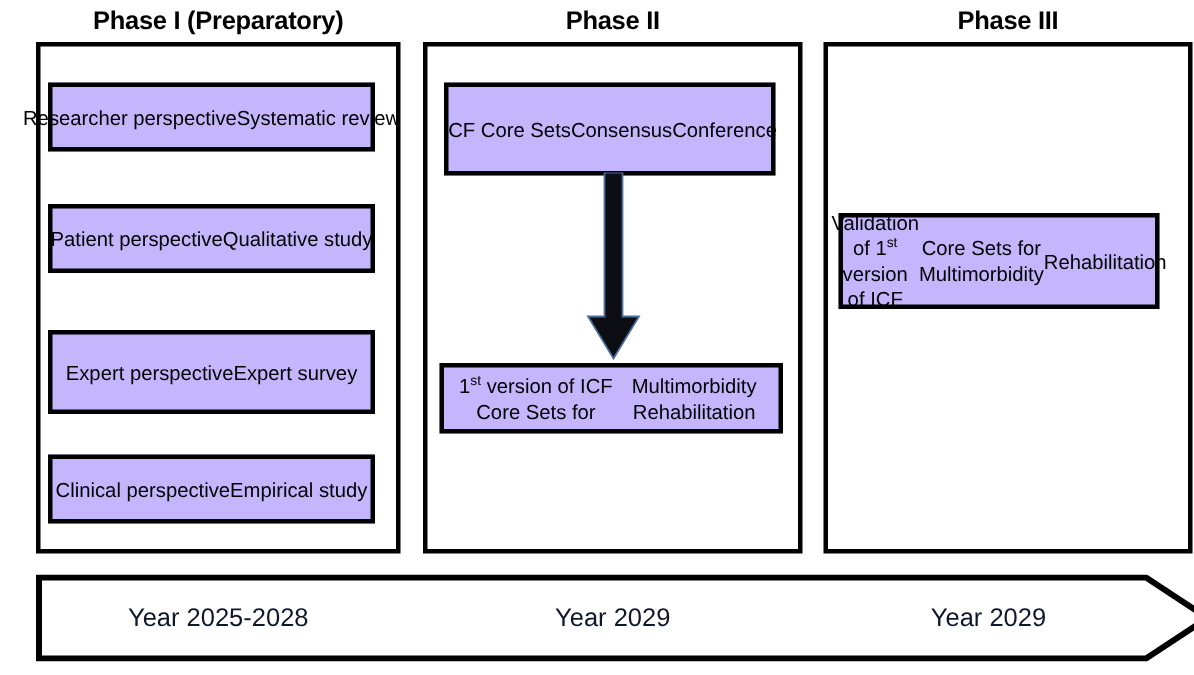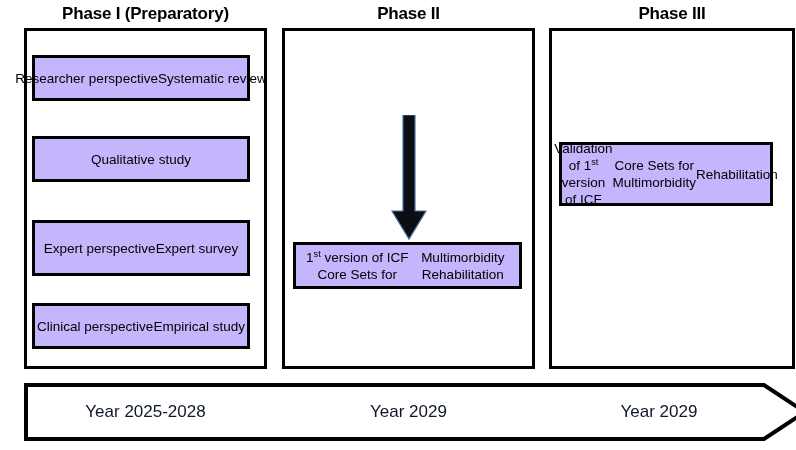--- a/index.html
+++ b/index.html
@@ -127,35 +127,41 @@
   <div class="phase-heading" id="phase3-heading">Phase III</div>
 
   <div class="phase-column" id="phase1-column"></div>
 
   <div class="node-box" id="box-researcher">
     <span class="line-regular">Researcher perspective</span>
     <span class="line-italic">Systematic review</span>
   </div>
 
   <div class="node-box" id="box-patient">
+    <span class="line-regular">Patient perspective</span>
     <span class="line-italic">Qualitative study</span>
   </div>
 
   <div class="node-box" id="box-expert">
     <span class="line-regular">Expert perspective</span>
     <span class="line-italic">Expert survey</span>
   </div>
 
   <div class="node-box" id="box-clinical">
     <span class="line-regular">Clinical perspective</span>
     <span class="line-italic">Empirical study</span>
   </div>
 
   <div class="phase-column" id="phase2-column"></div>
 
+  <div class="node-box" id="box-consensus">
+    <span class="line-regular">ICF Core Sets</span>
+    <span class="line-regular">Consensus</span>
+    <span class="line-regular">Conference</span>
+  </div>
 
   <svg id="phase2-arrow" viewBox="0 0 46 126">
     <polygon points="17,0 29,0 29,96 40,96 23,124 6,96 17,96" fill="#0d0d14" stroke="#4a6f9e" stroke-width="1.2"></polygon>
   </svg>
 
   <div class="node-box" id="box-version1">
     <span class="line-wrap"><span>1</span><sup>st</sup><span> version of ICF Core Sets for</span></span>
     <span class="line-wrap">Multimorbidity Rehabilitation</span>
   </div>
 

